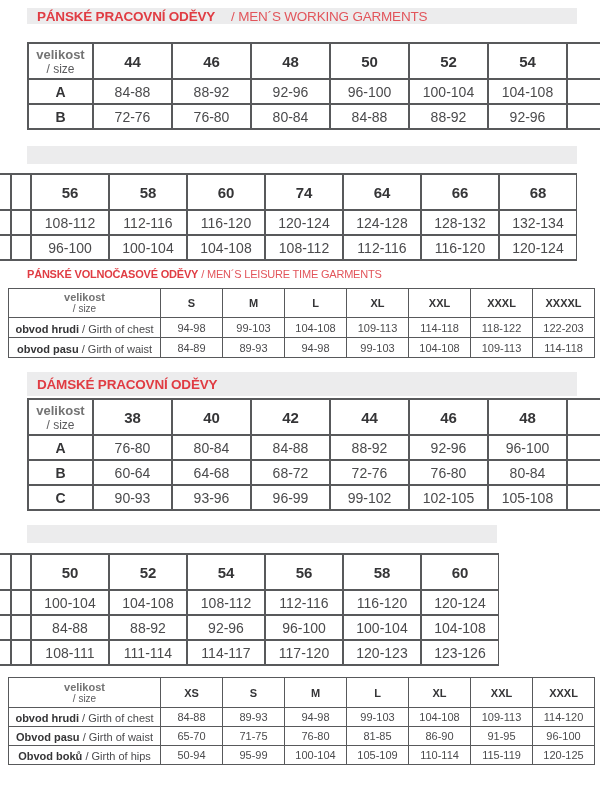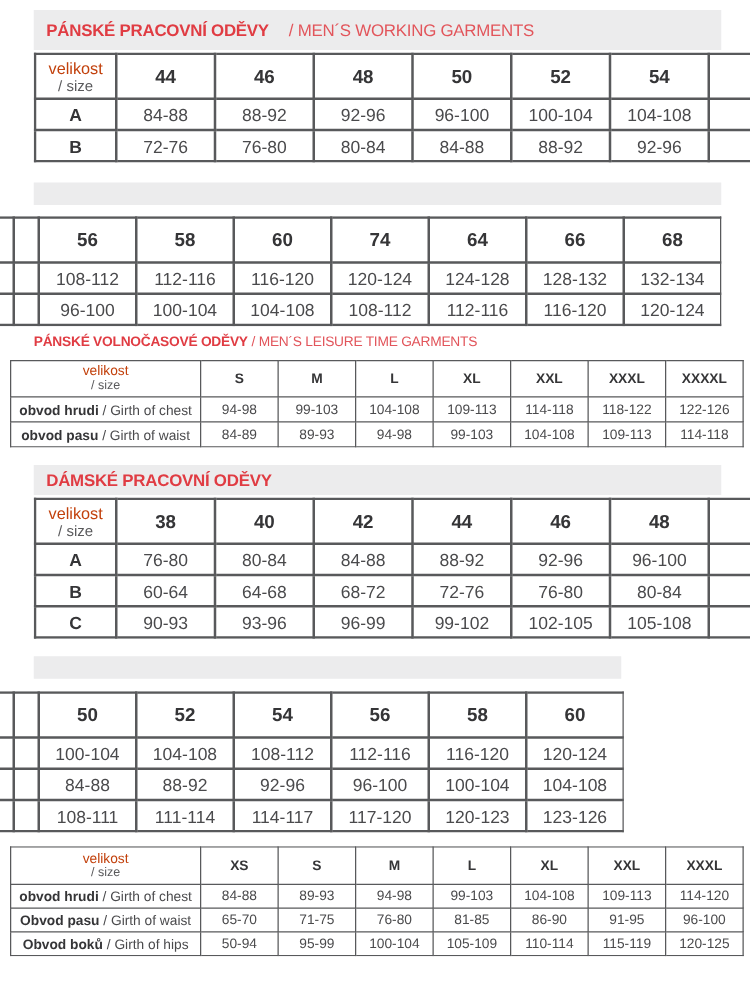--- a/index.html
+++ b/index.html
@@ -24,21 +24,21 @@
   .big  td,.big  th{border:2px solid #58595b;}
   .compact td,.compact th{border:1.5px solid #58595b;}
   td,th{text-align:center;vertical-align:middle;padding:0;overflow:hidden;white-space:nowrap;}
 
   .big tr.hdr{height:36px;}
   .big tr.datarow{height:25px;}
   #t3 tr.hdr{height:29px;}  #t3 tr.datarow{height:20px;}
   #t6 tr.hdr{height:30px;}  #t6 tr.datarow{height:18px;}
 
   
-  .corner .c1{font-weight:normal;font-size:13px;color:#c2410c;line-height:15px;}
+  .corner .c1{font-weight:bold;font-size:13px;color:#737373;line-height:15px;}
   .corner .c2{font-weight:normal;font-size:12px;color:#5a5a5c;line-height:14px;}
   .compact .corner .c1{font-size:11px;line-height:12px;}
   .compact .corner .c2{font-size:10px;line-height:12px;}
 
   .big .colhead{font-weight:bold;font-size:15px;color:#353537;}
   .big .val{font-weight:normal;font-size:14px;color:#4a4a4c;}
   .big .rowlabel{font-weight:bold;font-size:14px;color:#353537;}
 
   .compact .colhead{font-weight:bold;font-size:11px;color:#353537;}
   .compact .val{font-weight:normal;font-size:11px;color:#4a4a4c;}
@@ -48,21 +48,21 @@
   .empty{background:#fff;}
 
   
   #t2,#t5{margin-left:-55px;}
 </style>
 </head>
 <body>
 
 <div id="page">
 
-  <div class="titlebar" style="left:27px;top:8px;width:550px;height:32px;">
+  <div class="titlebar" style="left:27px;top:8px;width:550px;height:16px;">
     <span class="t-cs">PÁNSKÉ PRACOVNÍ ODĚVY</span>
     <span class="t-en">/ MEN´S WORKING GARMENTS</span>
   </div>
 
   <div class="tw" style="left:27px;top:42px;width:573px;">
     <table id="t1" class="big" style="width: 618px;">
         <colgroup>
           <col style="width: 65px;">
           <col style="width: 79px;">
           <col style="width: 79px;">
@@ -195,21 +195,21 @@
             <th class="colhead">XXXXL</th>
           </tr>
           <tr class="datarow">
             <td class="rowlabel2"><span class="lcs">obvod hrudi</span><span class="len"> / Girth of chest</span></td>
             <td class="val">94-98</td>
             <td class="val">99-103</td>
             <td class="val">104-108</td>
             <td class="val">109-113</td>
             <td class="val">114-118</td>
             <td class="val">118-122</td>
-            <td class="val">122-126</td>
+            <td class="val">122-203</td>
           </tr>
           <tr class="datarow">
             <td class="rowlabel2"><span class="lcs">obvod pasu</span><span class="len"> / Girth of waist</span></td>
             <td class="val">84-89</td>
             <td class="val">89-93</td>
             <td class="val">94-98</td>
             <td class="val">99-103</td>
             <td class="val">104-108</td>
             <td class="val">109-113</td>
             <td class="val">114-118</td>

